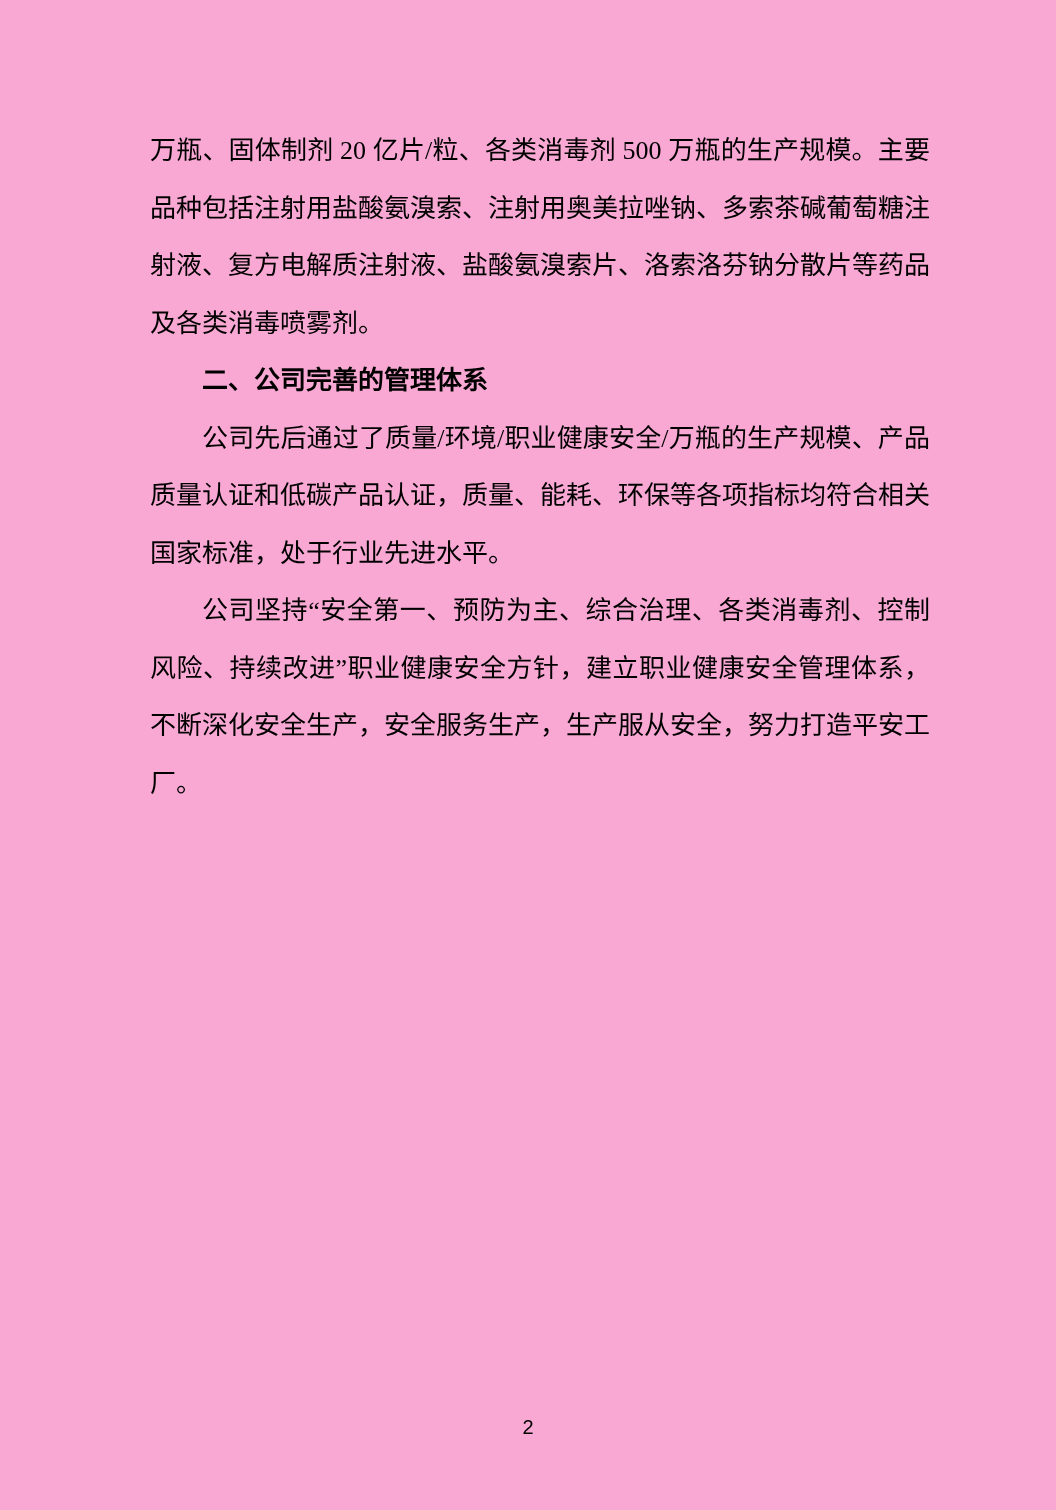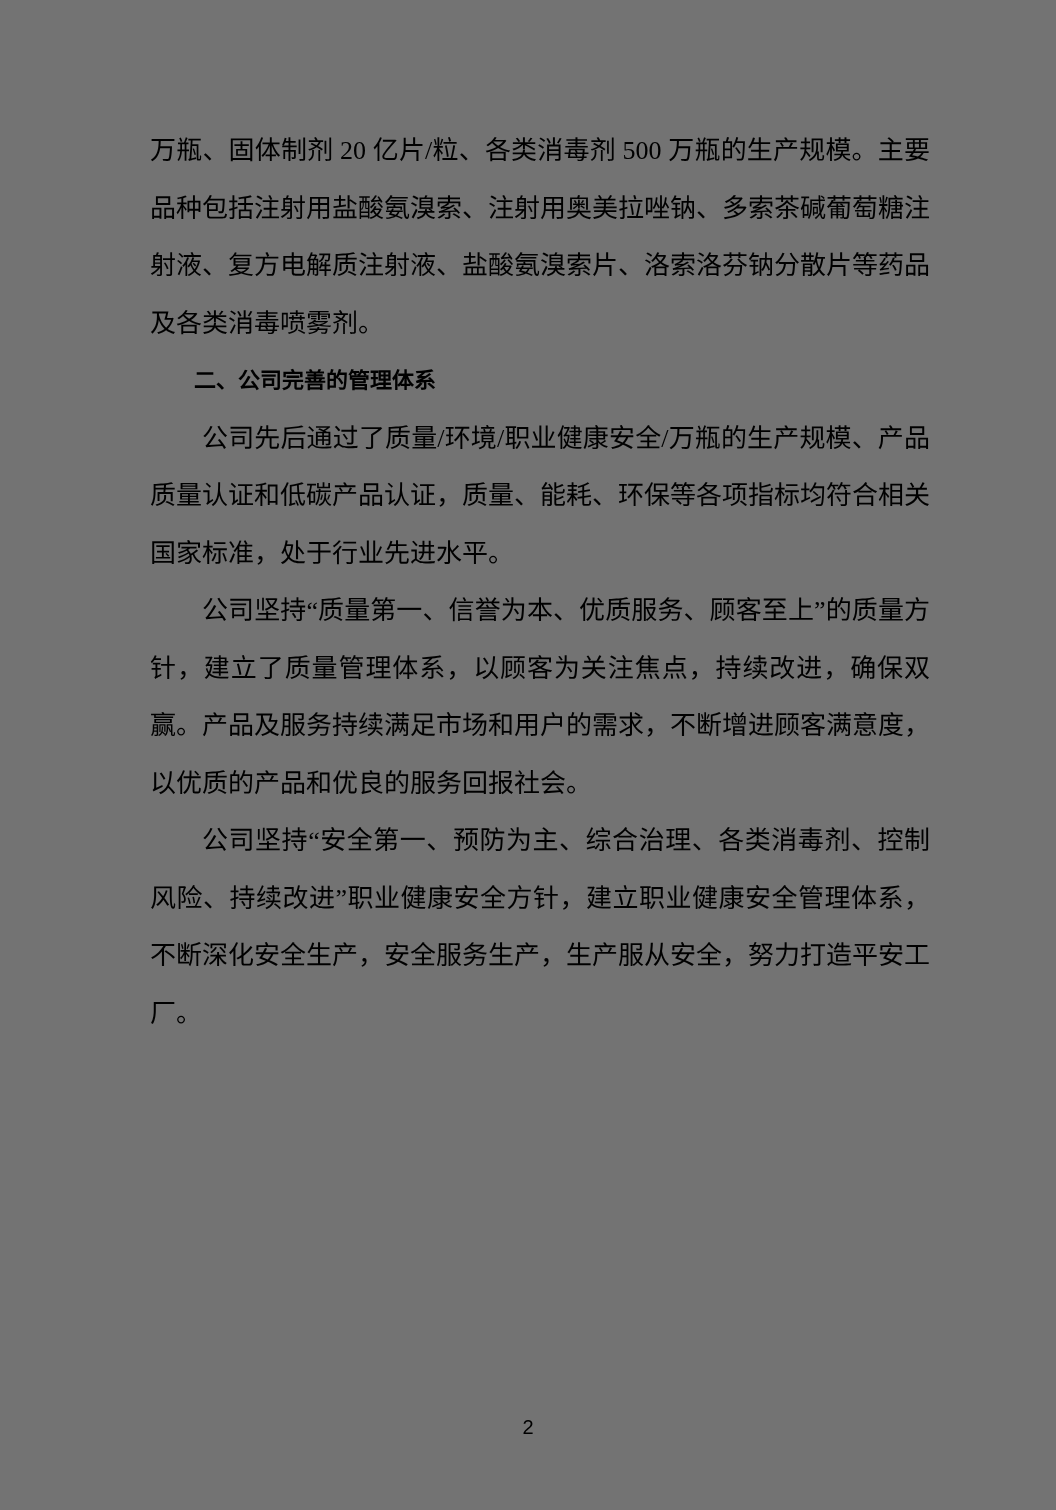--- a/index.html
+++ b/index.html
@@ -6,21 +6,21 @@
   html, body {
     margin: 0;
     padding: 0;
     background: #ffffff;
   }
   .page {
     position: relative;
     width: 1056px;
     height: 1510px;
     margin: 0 auto;
-    background: #737373;
+    background: #f9a8d4;
     color: #000000;
     font-family: "Liberation Serif", "DejaVu Serif", serif;
     overflow: hidden;
   }
   .doc-body {
     position: absolute;
     left: 150px;
     top: 122px;
     width: 780px;
   }
@@ -31,21 +31,21 @@
     text-align: justify;
     text-justify: inter-ideograph;
     text-indent: 2em;
     word-break: break-all;
   }
   .para.continuation {
     text-indent: 0;
   }
   .heading {
     margin: 0;
-    font-size: 22px;
+    font-size: 26px;
     line-height: 57.5px;
     font-weight: 700;
     text-indent: 2em;
     font-family: "Liberation Sans", "DejaVu Sans", sans-serif;
   }
   .page-number {
     position: absolute;
     left: 0;
     right: 0;
     top: 1412px;
@@ -56,17 +56,16 @@
   }
 </style>
 </head>
 <body>
 
 <div class="page">
   <div class="doc-body">
     <p class="para continuation">万瓶、固体制剂 20 亿片/粒、各类消毒剂 500 万瓶的生产规模。主要品种包括注射用盐酸氨溴索、注射用奥美拉唑钠、多索茶碱葡萄糖注射液、复方电解质注射液、盐酸氨溴索片、洛索洛芬钠分散片等药品及各类消毒喷雾剂。</p>
     <h2 class="heading">二、公司完善的管理体系</h2>
     <p class="para">公司先后通过了质量/环境/职业健康安全/万瓶的生产规模、产品质量认证和低碳产品认证，质量、能耗、环保等各项指标均符合相关国家标准，处于行业先进水平。</p>
-    <p class="para">公司坚持“质量第一、信誉为本、优质服务、顾客至上”的质量方针，建立了质量管理体系，以顾客为关注焦点，持续改进，确保双赢。产品及服务持续满足市场和用户的需求，不断增进顾客满意度，以优质的产品和优良的服务回报社会。</p>
     <p class="para">公司坚持“安全第一、预防为主、综合治理、各类消毒剂、控制风险、持续改进”职业健康安全方针，建立职业健康安全管理体系，不断深化安全生产，安全服务生产，生产服从安全，努力打造平安工厂。</p>
   </div>
   <div class="page-number">2</div>
 </div>
 
 </body></html>

